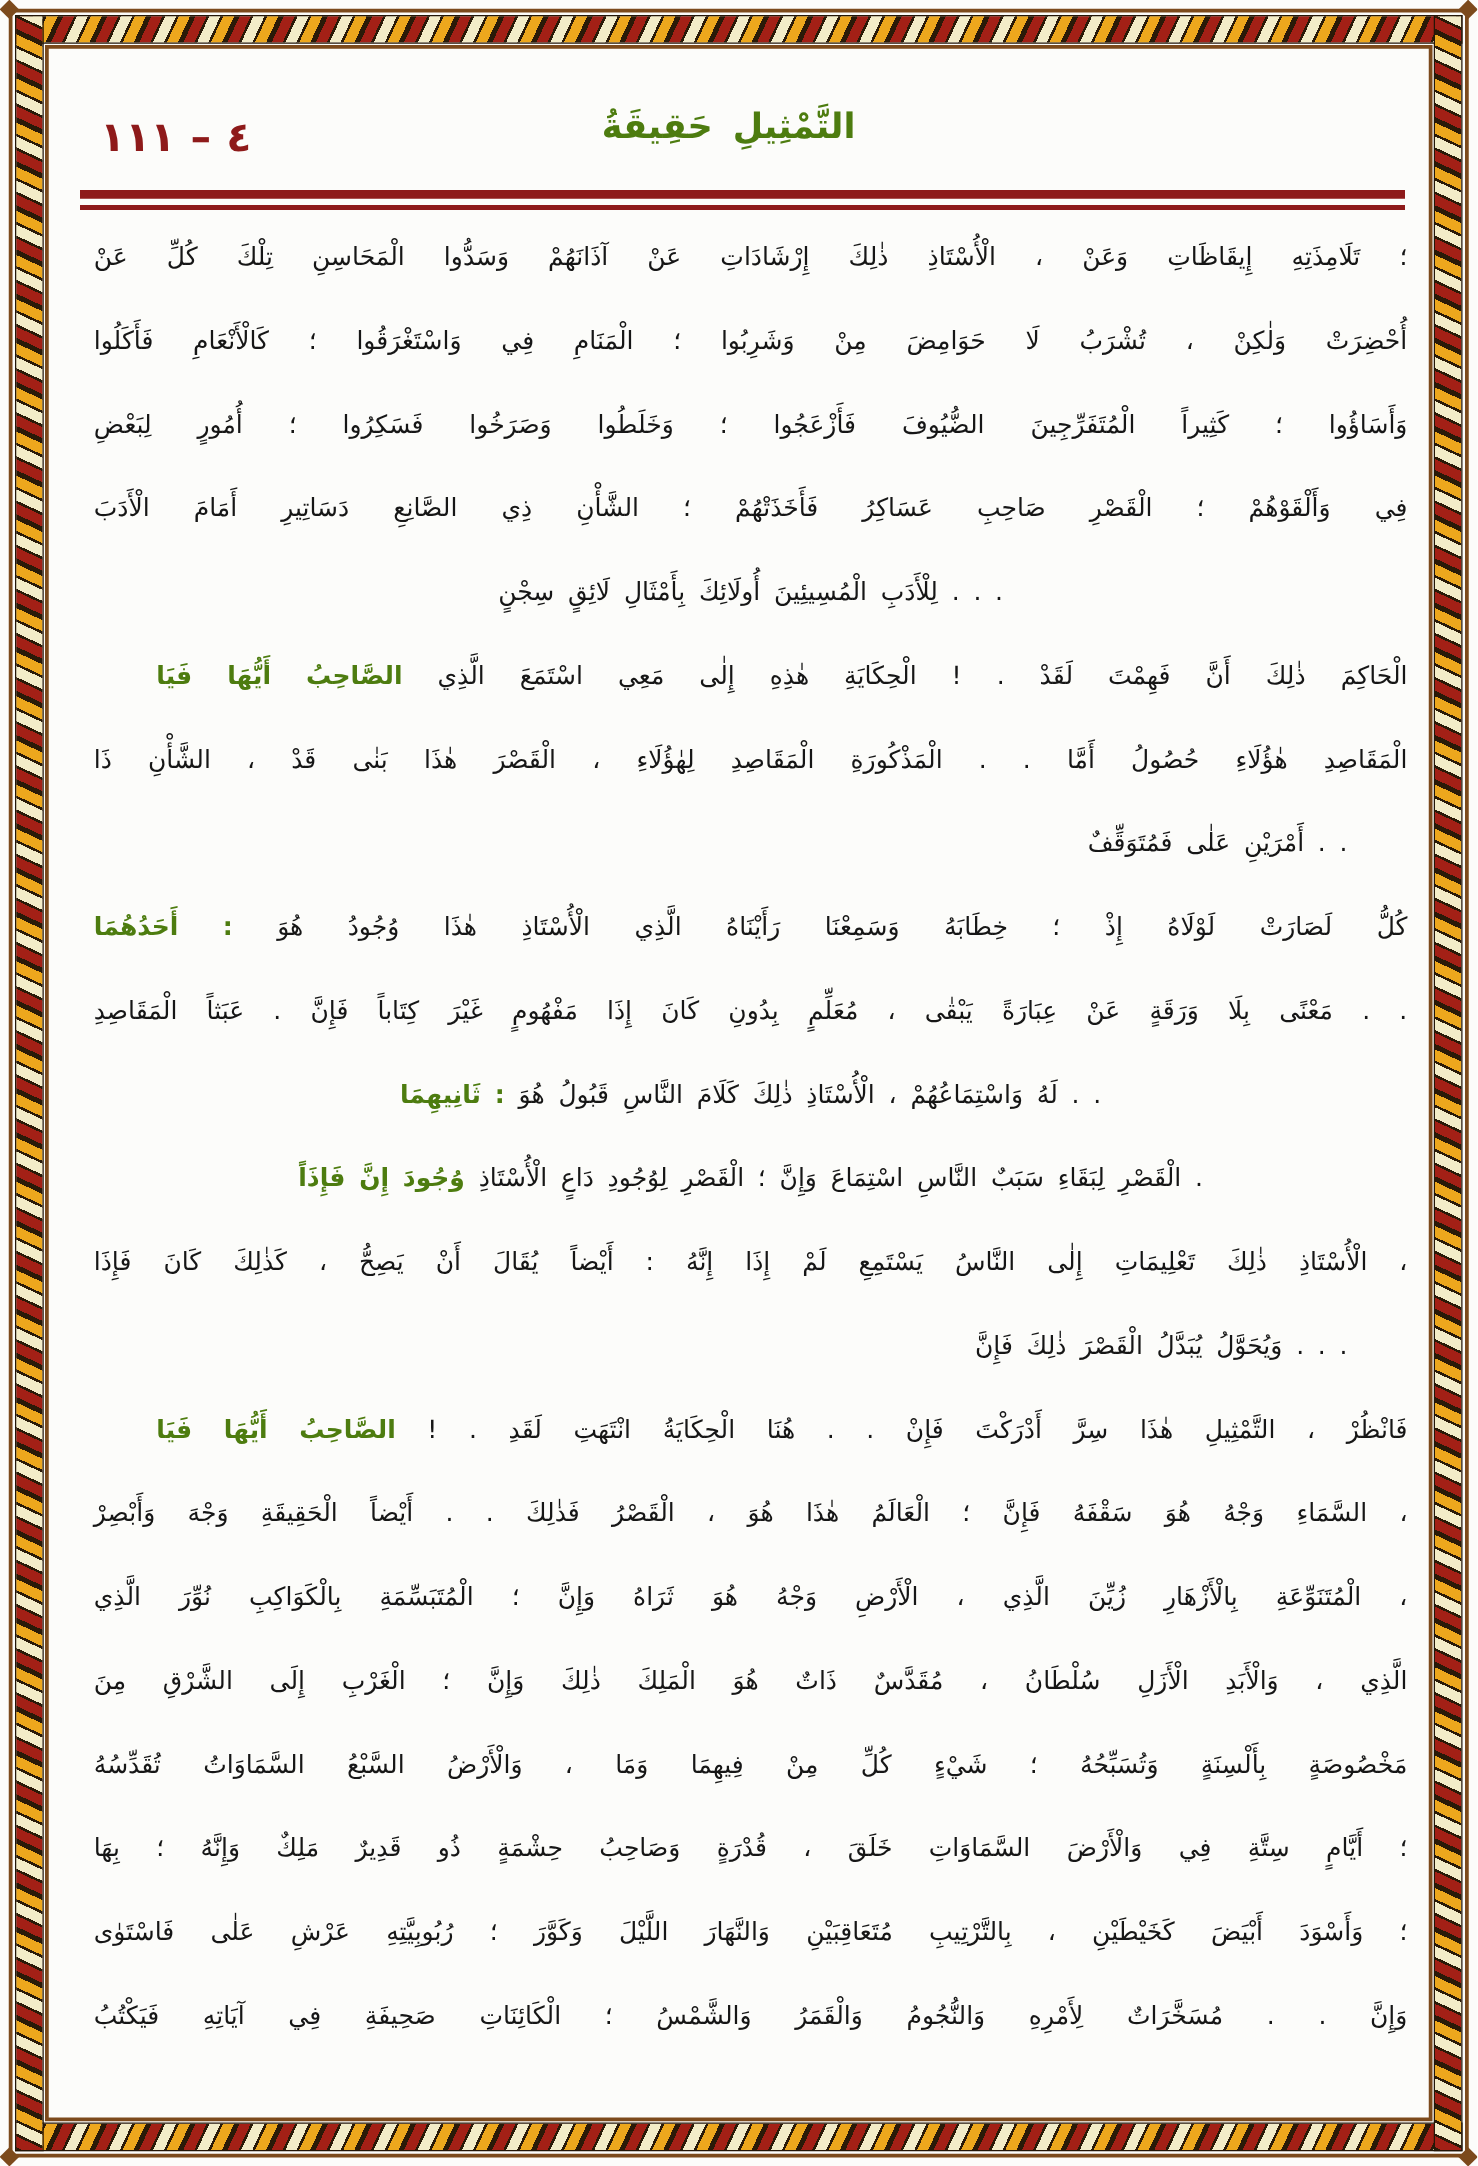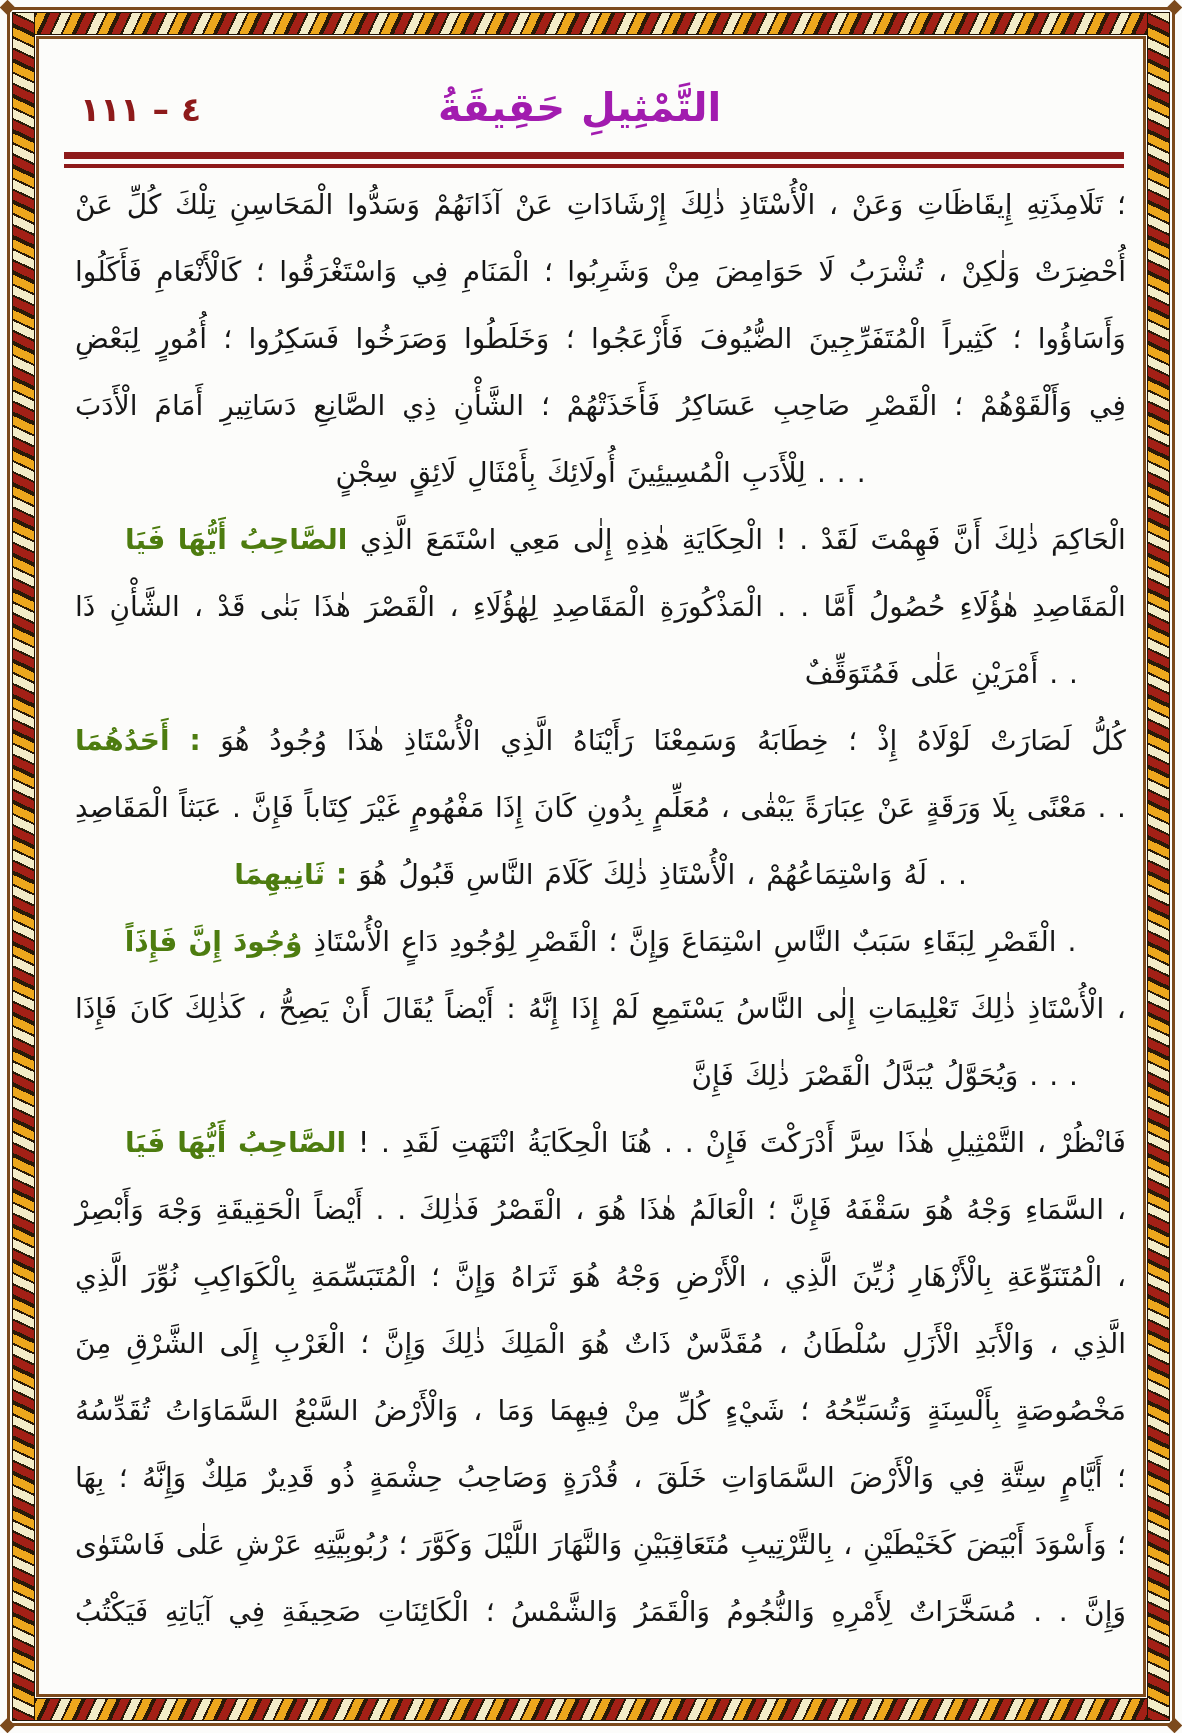--- a/index.html
+++ b/index.html
@@ -26,30 +26,30 @@
   .f-tl{left:2px;top:2px;} .f-tr{right:2px;top:2px;}
   .f-bl{left:2px;bottom:2px;} .f-br{right:2px;bottom:2px;}
 
   
   .pagenum{position:absolute;left:80px;top:90px;font-size:33px;font-weight:bold;
            color:#8e1a1a;display:flex;column-gap:12px;align-items:center;}
   .title-wrap{position:absolute;left:0;right:0;top:72px;height:84px;}
   .ghost{position:absolute;left:50%;top:8px;transform:translateX(-46%);
          font-size:41px;color:#c4c2bd;z-index:1;white-space:nowrap;}
   .title{position:absolute;left:50%;top:12px;transform:translateX(-54%);
-         font-size:40px;font-weight:bold;color:#a21caf;z-index:2;
+         font-size:28px;font-weight:bold;color:#4d7c0f;z-index:2;
          display:flex;column-gap:16px;}
   .rules{position:absolute;left:64px;right:58px;top:152px;}
   .rule1{height:7px;background:#8e1a1a;}
   .rule2{height:4px;background:#8e1a1a;margin-top:5px;}
 
   
   .body-text{position:absolute;left:75px;top:171px;width:1051px;}
   .line{display:flex;flex-wrap:nowrap;align-items:center;height:67px;
-        font-size:28px;color:#161616;}
+        font-size:20px;color:#161616;}
   .line span{unicode-bidi:isolate;white-space:nowrap;}
   .line.justify{justify-content:space-between;}
   .line.left{justify-content:center;column-gap:11px;}
   .line.right{justify-content:flex-end;column-gap:11px;padding-right:48px;}
   .line.indent{padding-left:50px;}
   .red{color:#4d7c0f;font-weight:bold;}
 </style>
 </head>
 <body>
 

